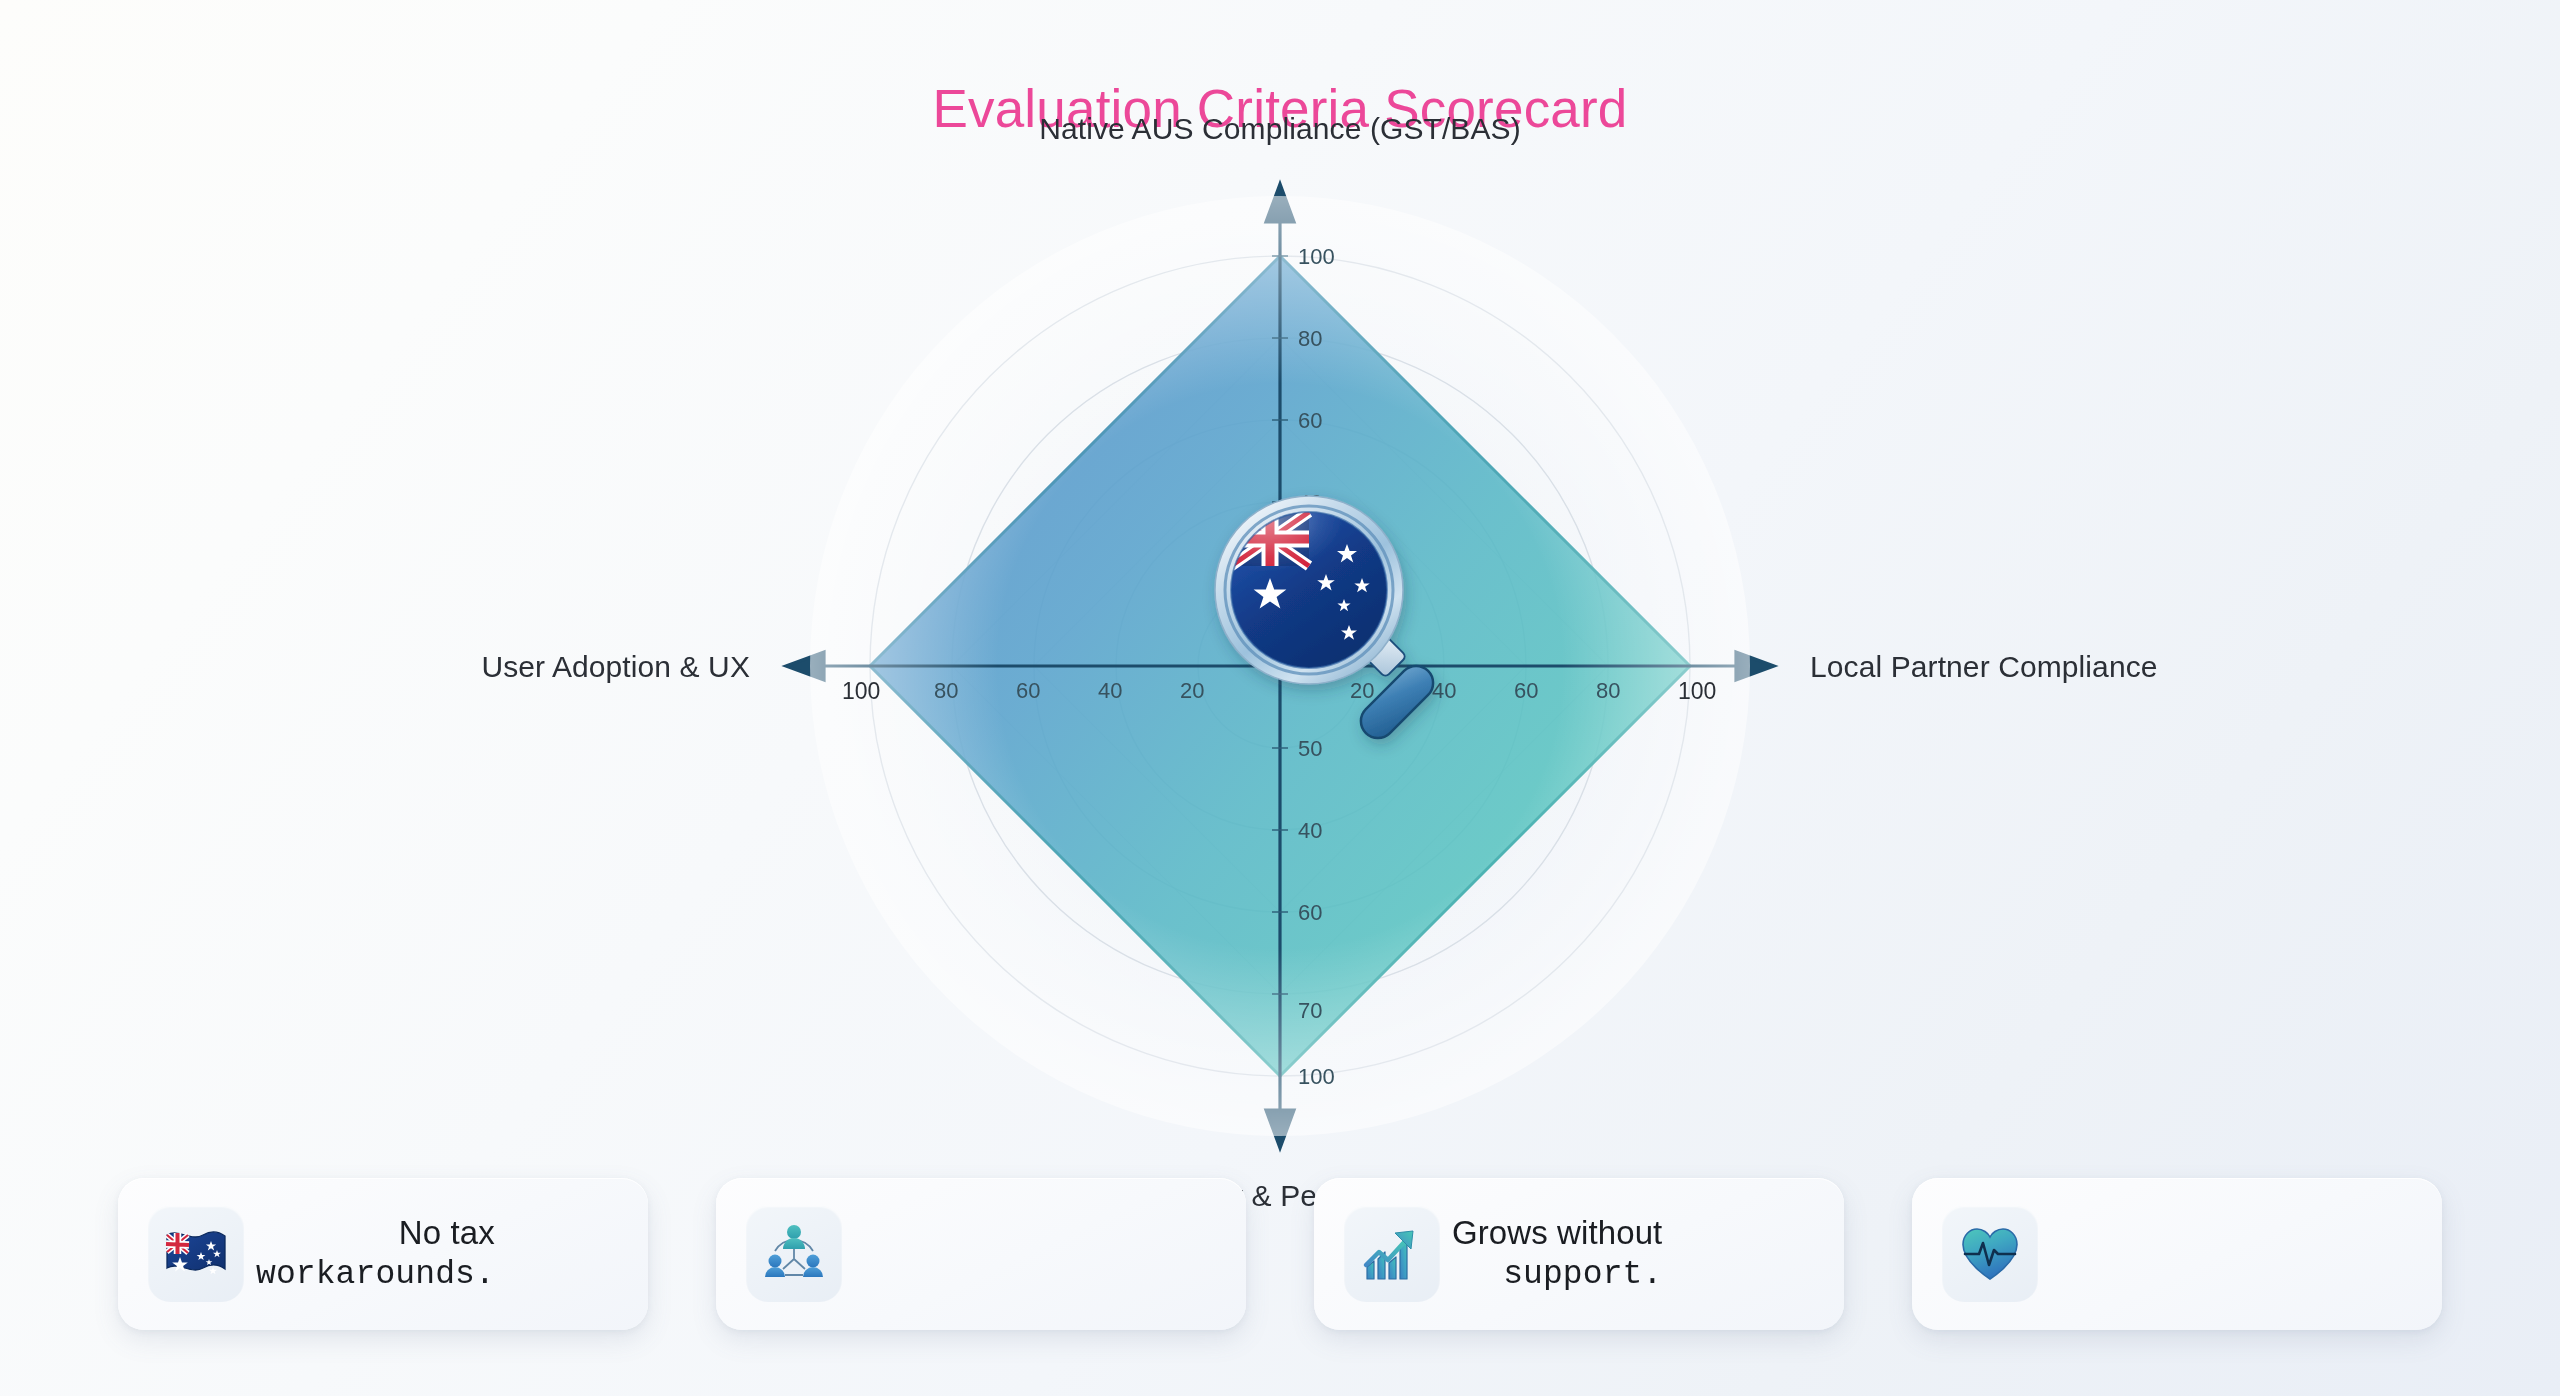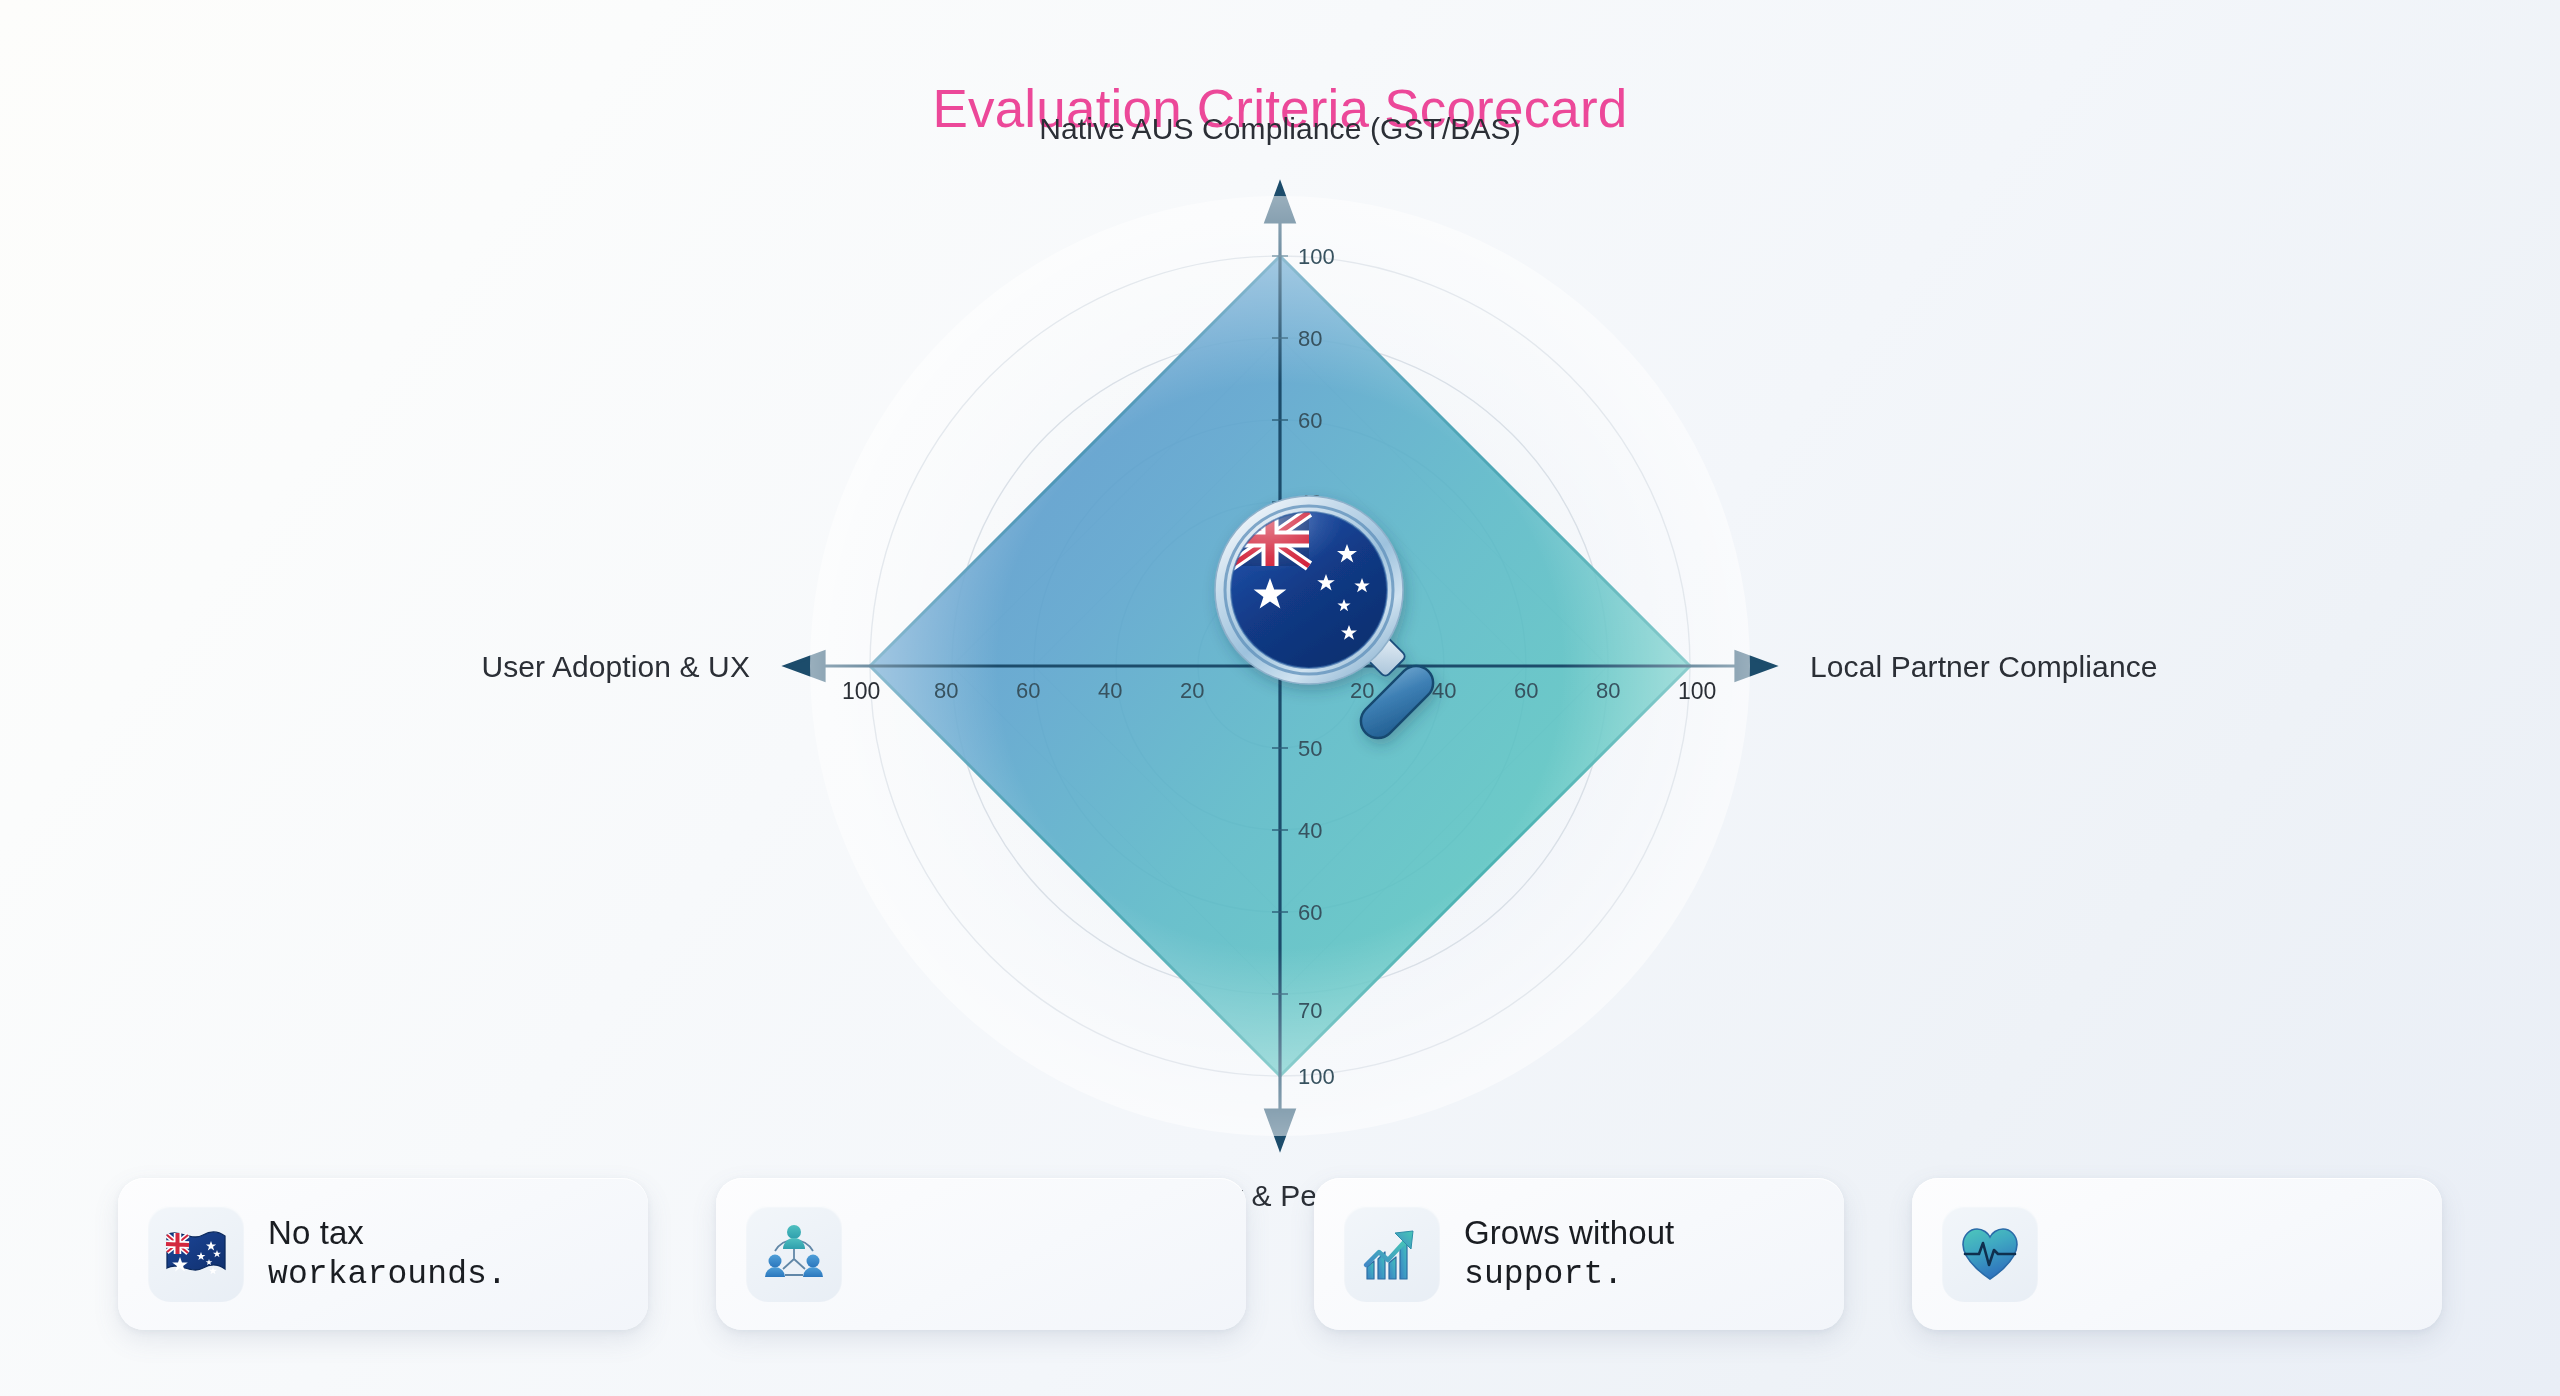--- a/index.html
+++ b/index.html
@@ -126,26 +126,27 @@
     justify-content: center;
     gap: 68px;
   }
   .card {
     width: 530px;
     height: 152px;
     box-sizing: border-box;
     padding: 0 30px;
     display: flex;
     align-items: center;
-    gap: 24px;
+    gap: 12px;
     border-radius: 26px;
     background: linear-gradient(155deg, #fdfdfe 0%, #f7f9fc 55%, #f2f5fa 100%);
     box-shadow: 0 10px 26px rgba(90, 110, 140, 0.13),
                 0 2px 6px rgba(90, 110, 140, 0.08),
                 inset 0 1px 0 rgba(255,255,255,0.9);
+    text-align: right;
   }
   .card-icon {
     flex: 0 0 auto;
     width: 96px;
     height: 96px;
     border-radius: 22px;
     background: linear-gradient(150deg, #f2f6fa 0%, #e8eef5 100%);
     display: flex;
     align-items: center;
     justify-content: center;

